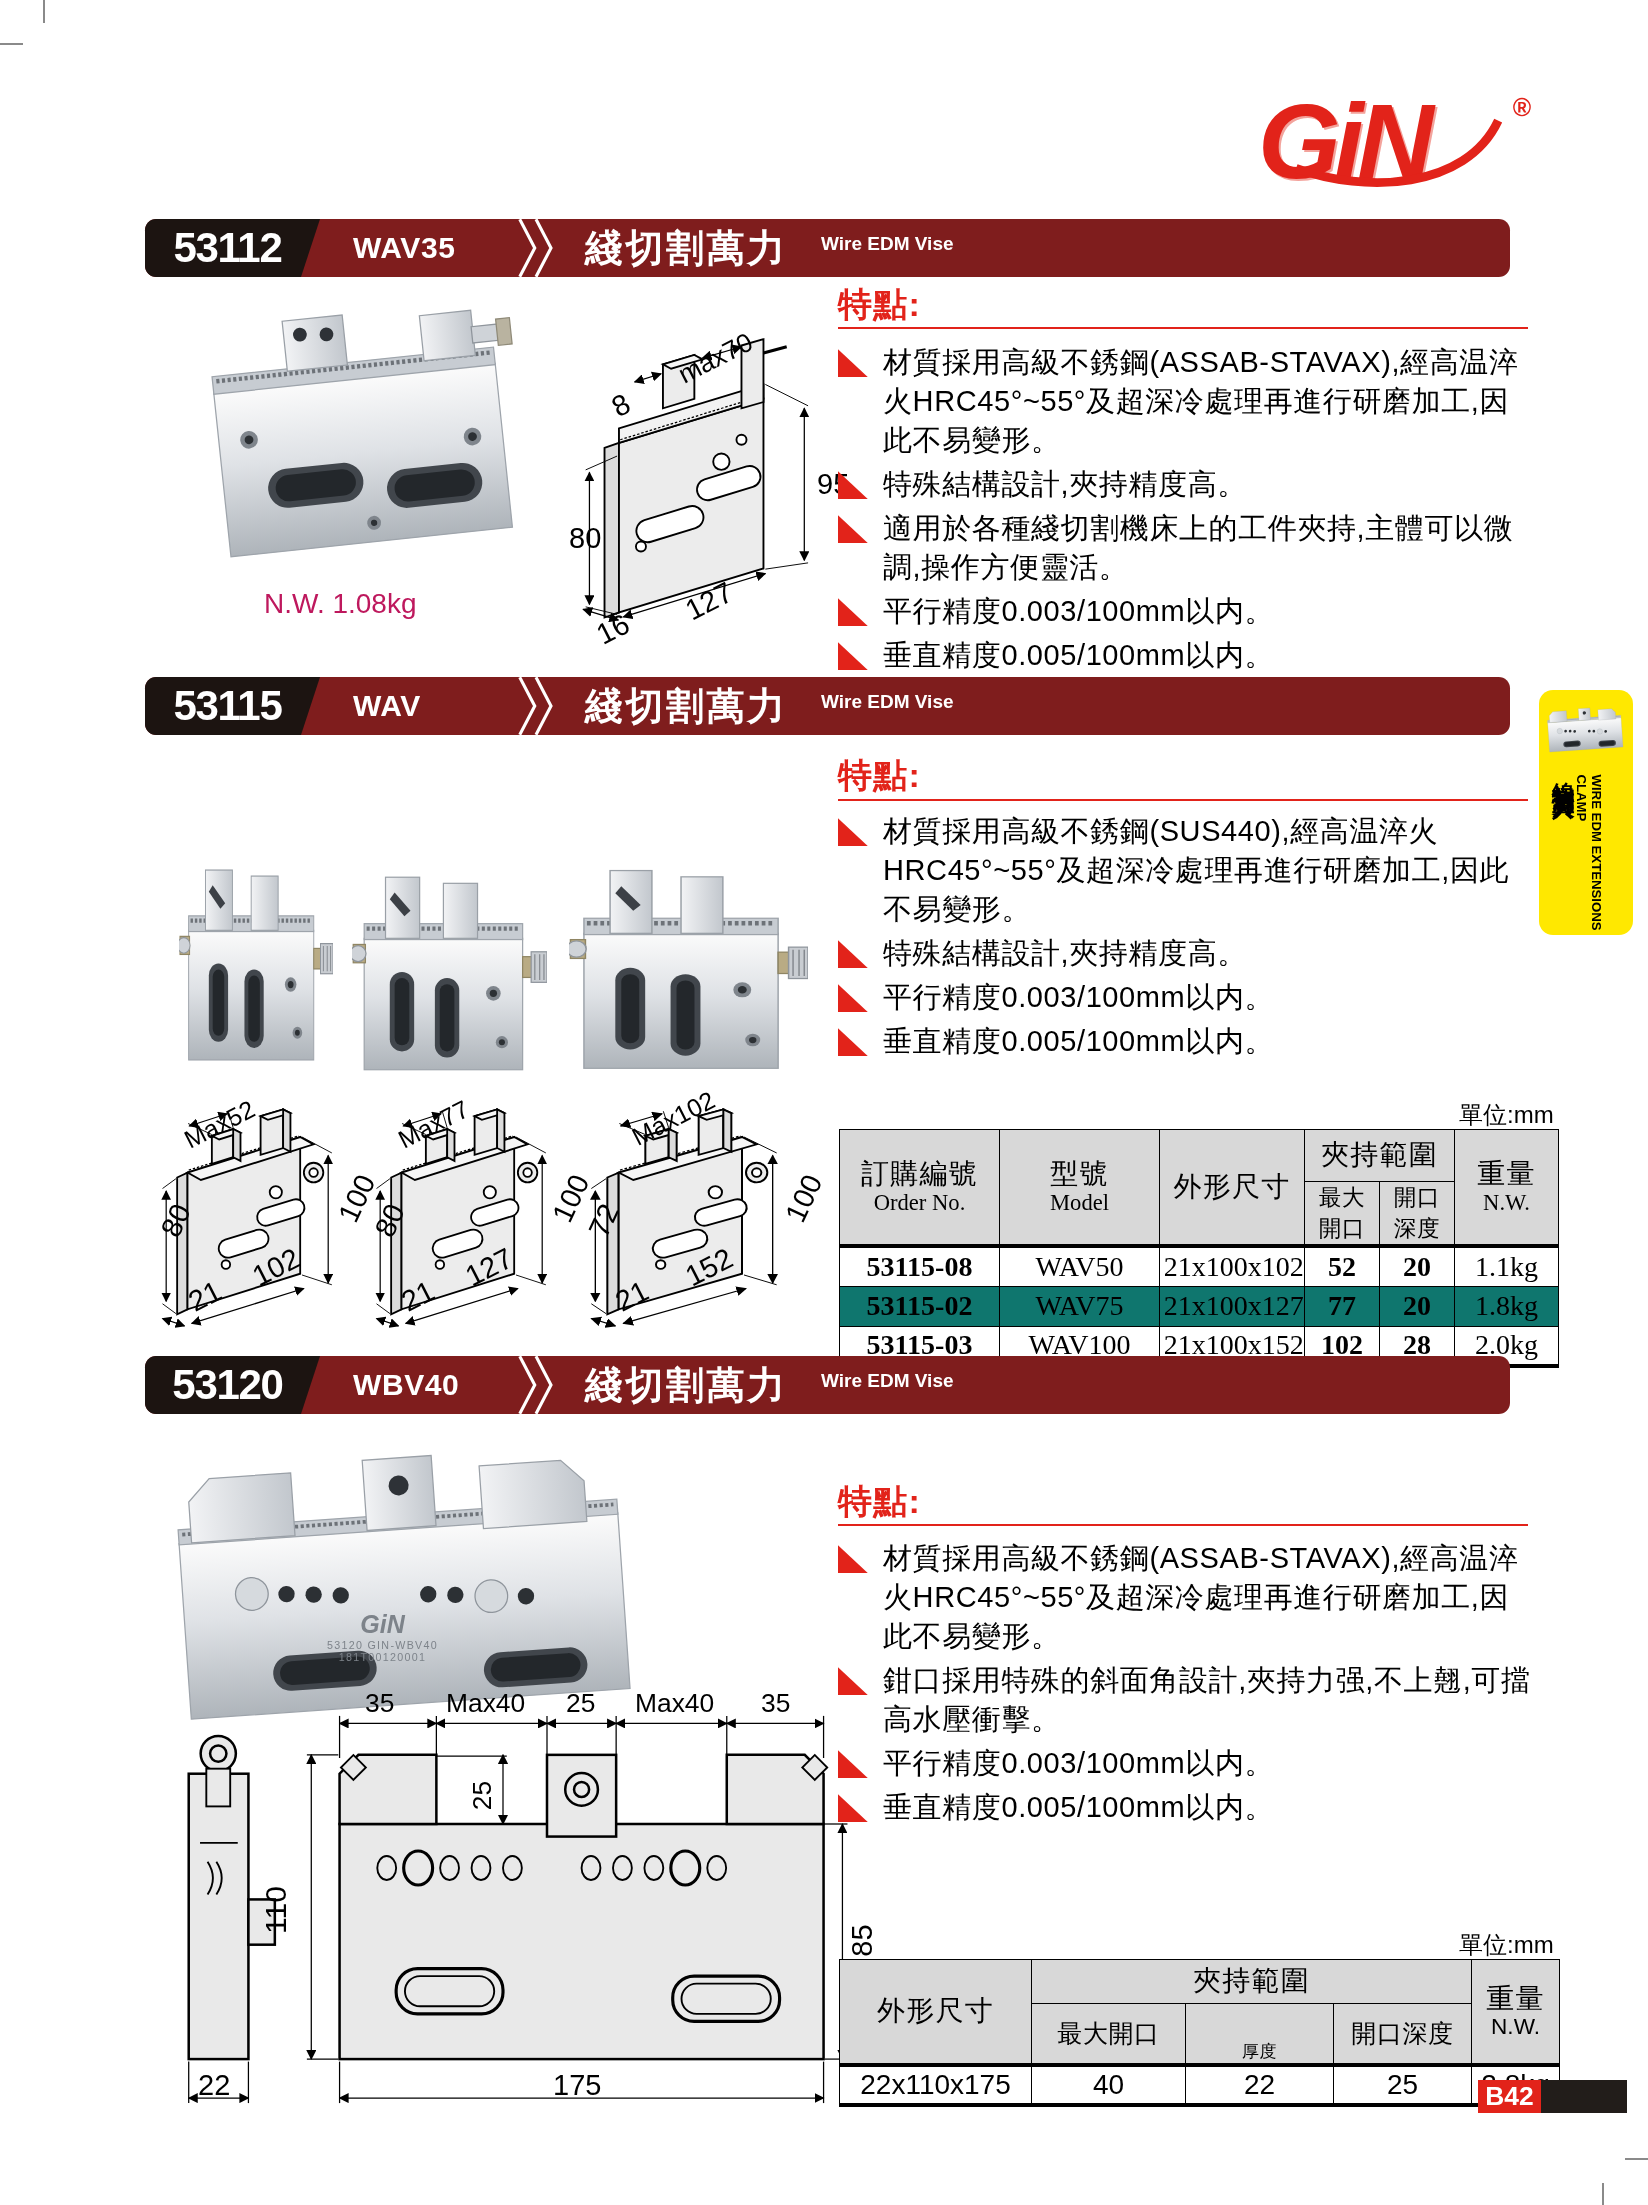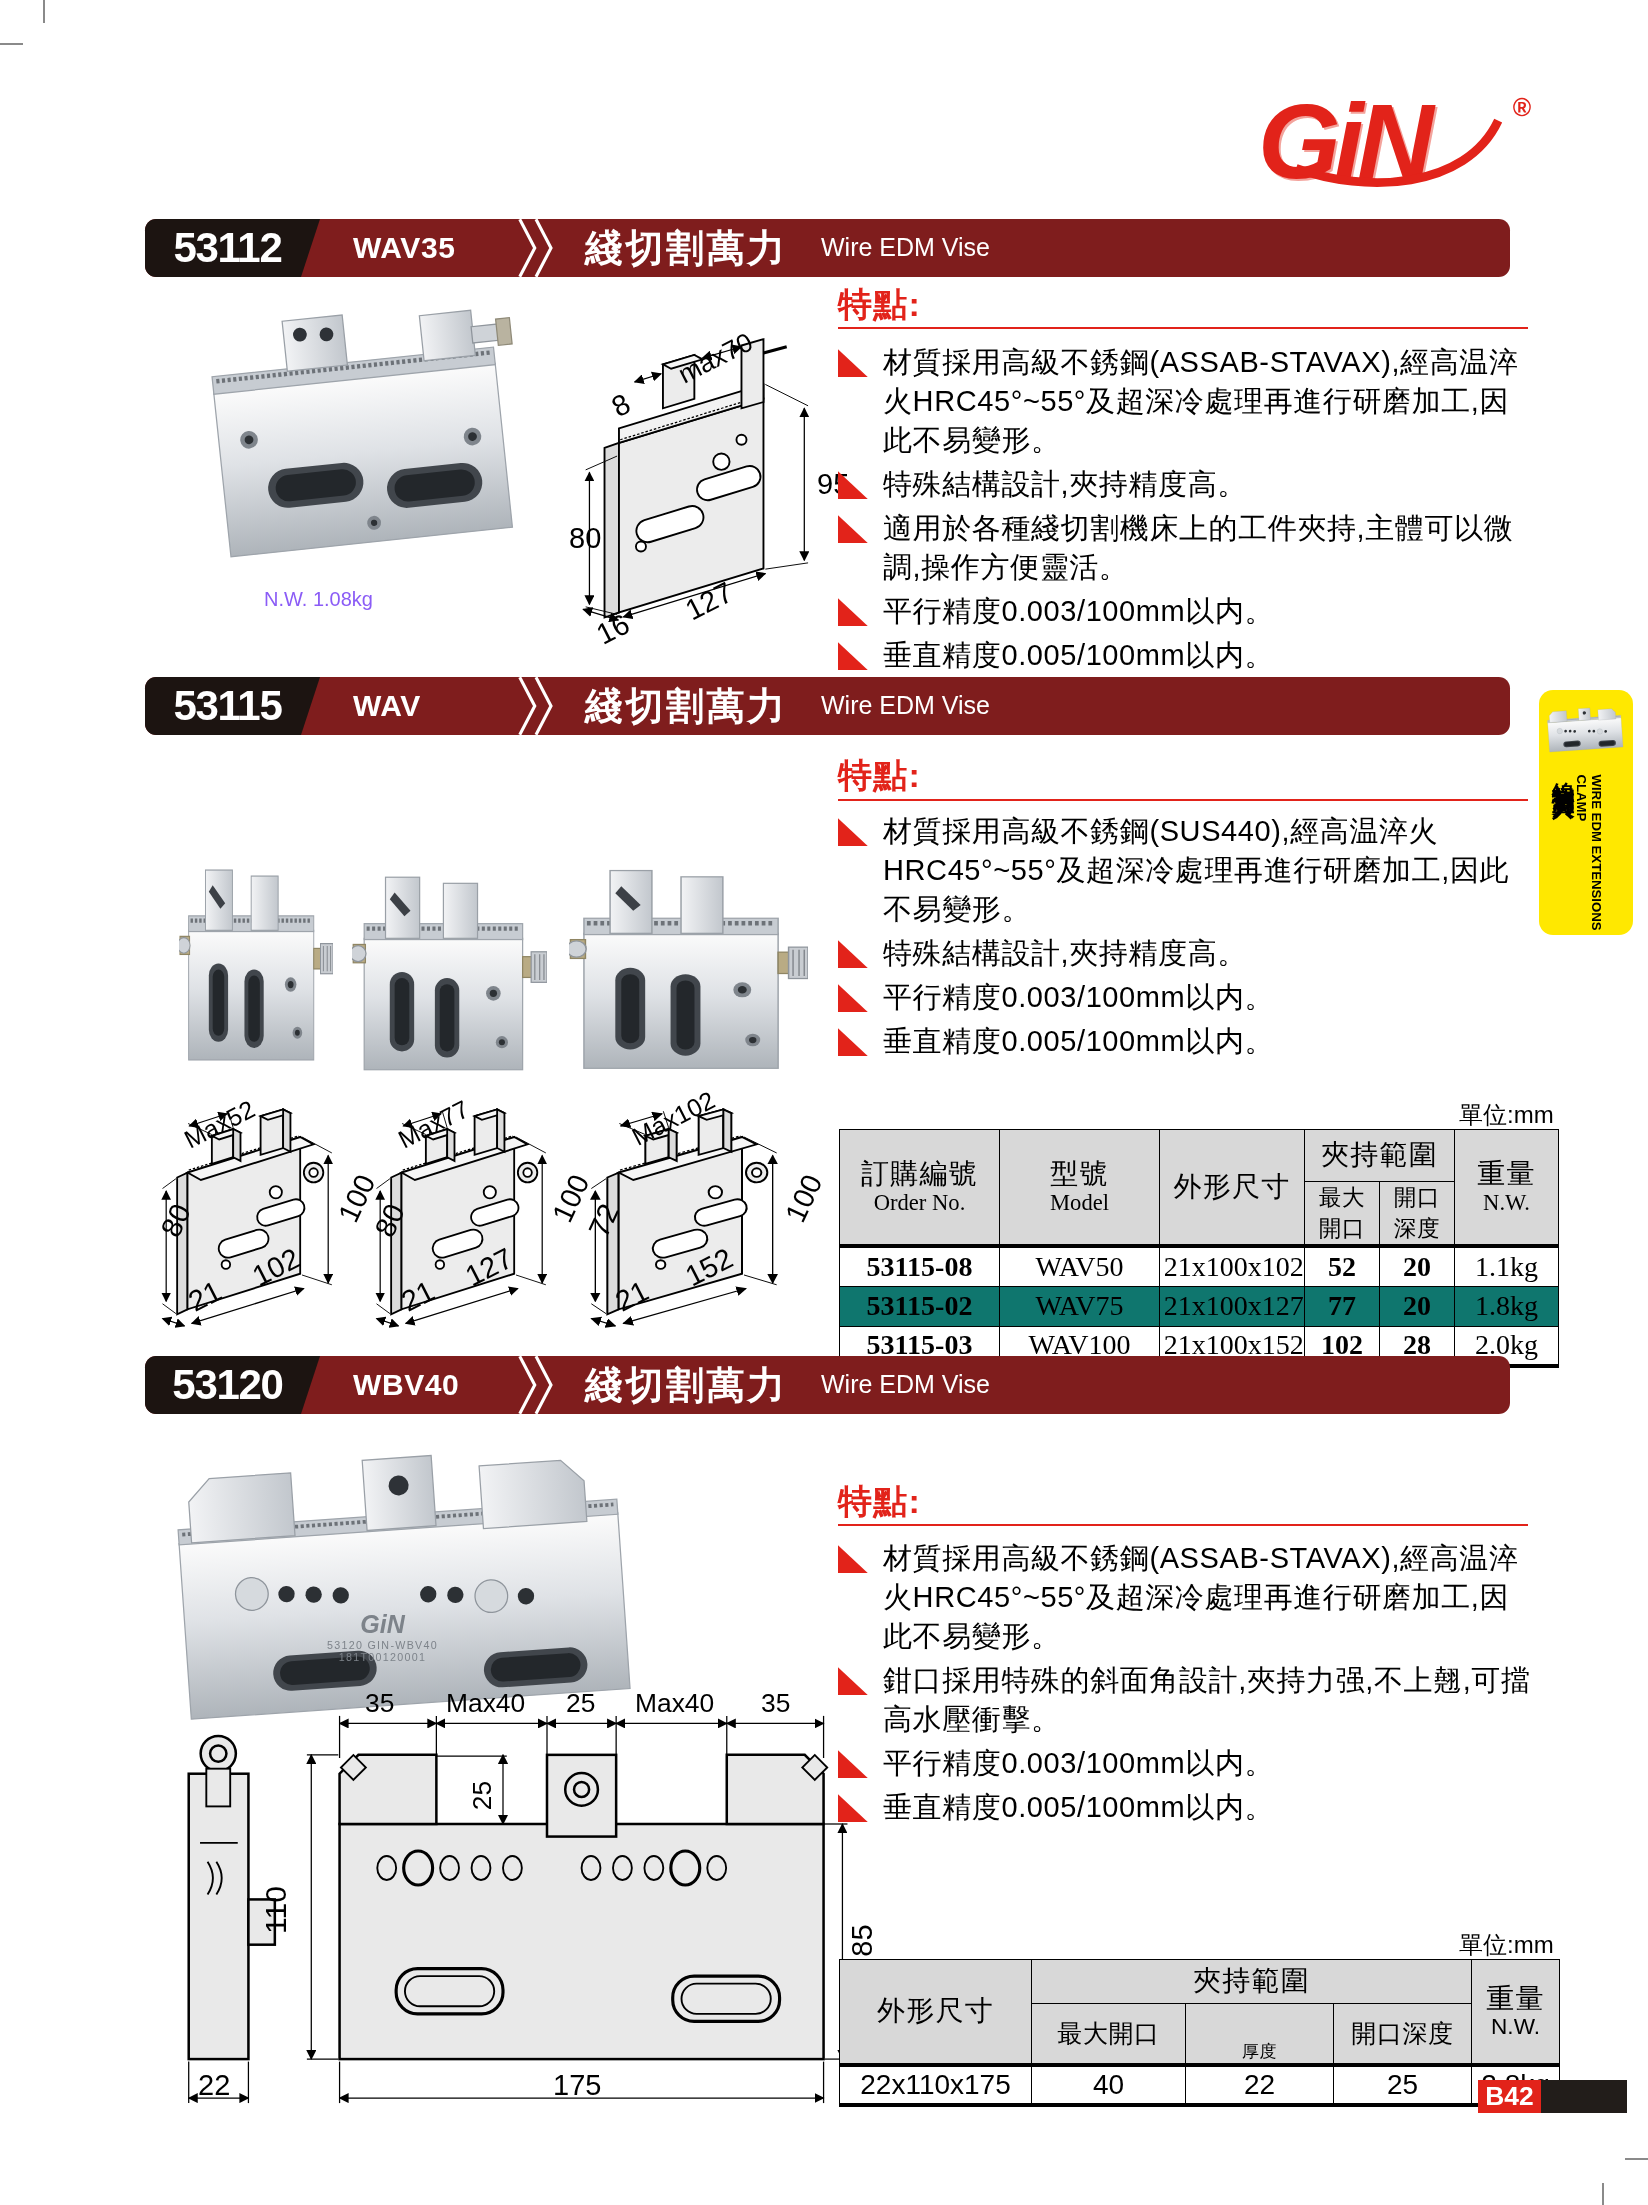--- a/index.html
+++ b/index.html
@@ -16,33 +16,33 @@
   .logo svg{position:absolute;left:0;top:0;}
 
   
   .band{position:absolute;left:145px;width:1365px;height:58px;background:#7f1d1d;border-radius:11.3px;display:flex;align-items:center;}
   .band .numblock{position:absolute;left:0;top:0;width:156px;height:58px;background:#1c1411;border-radius:11.3px 0 0 11.3px;}
   .band .numblock::after{content:"";position:absolute;right:-19px;top:0;width:0;height:0;border-top:58px solid #1c1411;border-right:19px solid transparent;}
   .band .code{position:absolute;left:0;top:0;width:165px;height:58px;display:flex;align-items:center;justify-content:center;color:#fff;font-size:42px;font-weight:bold;letter-spacing:-1.3px;z-index:2;}
   .band .model{position:absolute;left:208px;top:0;height:58px;display:flex;align-items:center;color:#fff;font-size:30px;font-weight:bold;letter-spacing:0.6px;}
   .band .chev{position:absolute;left:371px;top:0;}
   .band .tzh{position:absolute;left:440px;top:0;height:58px;display:flex;align-items:center;color:#fff;font-size:38px;font-weight:bold;letter-spacing:2.5px;}
-  .band .ten{position:absolute;left:676px;top:14px;color:#fff;font-size:25px;font-weight:normal;}
+  .band .ten{position:absolute;left:676px;top:14px;color:#fff;font-size:19px;font-weight:bold;}
 
   
   .ftitle{position:absolute;left:838px;color:#e2231a;font-size:34px;font-weight:bold;letter-spacing:1.3px;}
   .fline{position:absolute;left:838px;width:690px;height:0;border-top:2.5px solid #e2231a;}
   .feats{position:absolute;left:838px;width:698px;}
   .feat{display:flex;margin-bottom:5px;}
   .feat .tri{flex:0 0 30px;width:30px;height:28px;margin-top:6.3px;margin-right:15px;background:#e2231a;clip-path:polygon(0 0,0 100%,100% 100%);}
   .feat p{margin:0;font-size:29px;line-height:39px;color:#000;letter-spacing:0.6px;}
 
   
   .abs{position:absolute;}
-  .caption{position:absolute;color:#8b5cf6;font-size:20px;}
+  .caption{position:absolute;color:#be185d;font-size:28px;}
   .dim{position:absolute;font-size:29px;color:#000;white-space:nowrap;}
   .dim.small{font-size:25px;}
   .rot27{transform:rotate(-27deg);}
   .rot65{transform:rotate(-65deg);}
   .rot90{transform:rotate(-90deg);}
   .unit{position:absolute;font-size:24px;color:#000;}
 
   
   table.spec{position:absolute;border-collapse:collapse;table-layout:fixed;background:#fff;}
   table.spec th,table.spec td{border:1.3px solid #000;text-align:center;vertical-align:middle;padding:0 3.8px;overflow:hidden;}

